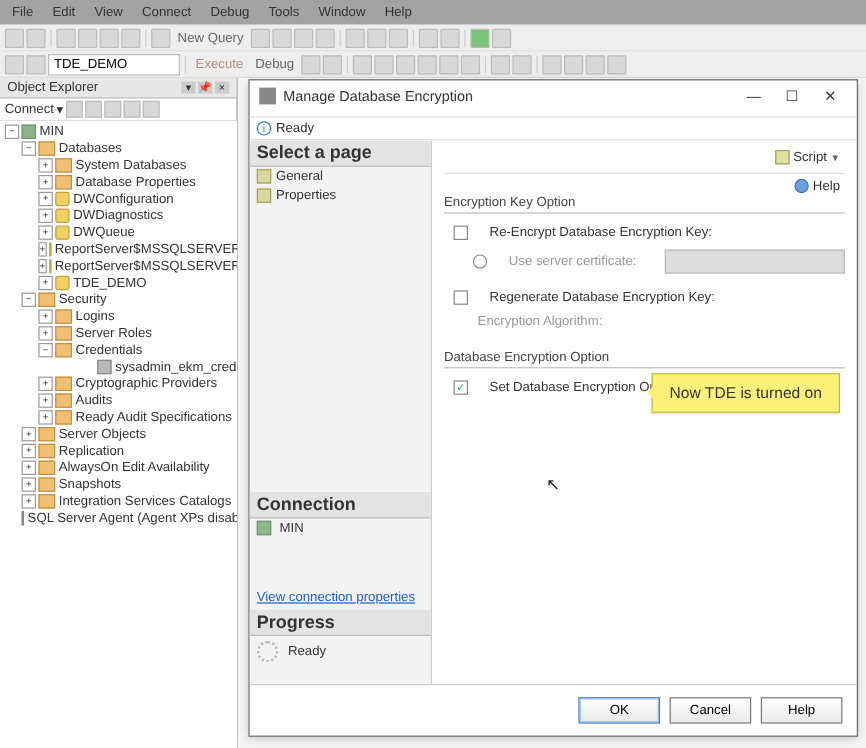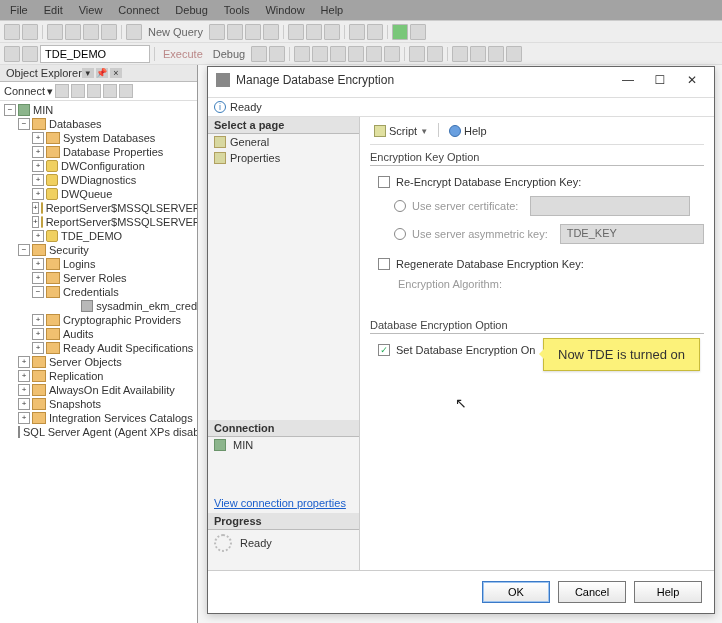--- a/index.html
+++ b/index.html
@@ -14,21 +14,21 @@
     .tb-btn { width: 16px; height: 16px; background: #d8d8d8; border: 1px solid #bbb; border-radius: 1px; }
     .tb-sep { width: 1px; height: 14px; background: #ccc; margin: 0 2px; }
     .tb-label { font-size: 11px; color: #666; padding: 0 4px; }
     .tb-combo { border: 1px solid #bbb; background: #fff; font-size: 11px; padding: 1px 4px; width: 110px; height: 18px; }
     
     
     .main { display: flex; height: calc(100% - 56px); }
     
     
     .object-explorer { width: 198px; background: #fff; border-right: 1px solid #999; display: flex; flex-direction: column; }
-    .panel-title { background: #e8e8e8; border-bottom: 1px solid #bbb; padding: 2px 6px; font-size: 11px; display: flex; align-items: center; }
+    .panel-title { background: #e8e8e8; border-bottom: 1px solid #bbb; padding: 2px 6px; font-size: 11px; display: flex; justify-content: space-between; align-items: center; }
     .panel-title-icons { display: flex; gap: 2px; }
     .panel-title-icons span { width: 12px; height: 10px; background: #ccc; font-size: 9px; text-align: center; line-height: 10px; }
     .connect-bar { display: flex; gap: 2px; align-items: center; padding: 2px 4px; border-bottom: 1px solid #ddd; }
     .connect-bar .lbl { font-size: 11px; }
     .mini-icon { width: 14px; height: 14px; background: #d8d8d8; border: 1px solid #bbb; }
     
     .tree { overflow: auto; flex: 1; padding: 2px 0; background: #fff; }
     .tree-item { display: flex; align-items: center; padding: 1px 0; white-space: nowrap; cursor: default; }
     .tree-toggle { width: 12px; height: 12px; border: 1px solid #999; font-size: 8px; line-height: 10px; text-align: center; margin-right: 2px; background: #fff; color: #333; }
     .tree-spacer { width: 14px; }
@@ -49,39 +49,39 @@
     .dlg-title .txt { flex: 1; font-size: 12px; }
     .dlg-ctrls { display: flex; gap: 4px; }
     .dlg-ctrls span { width: 28px; height: 18px; text-align: center; font-size: 12px; cursor: default; }
     
     .ready-bar { display: flex; align-items: center; padding: 3px 6px; border-bottom: 1px solid #ddd; font-size: 11px; }
     .ready-bar .icon { width: 12px; height: 12px; border: 1px solid #3a7dbb; border-radius: 6px; color: #3a7dbb; font-size: 9px; text-align: center; line-height: 10px; margin-right: 4px; }
     
     .dlg-body { display: flex; flex: 1; overflow: hidden; }
     
     .left-pane { width: 152px; background: #f3f3f3; border-right: 1px solid #ccc; display: flex; flex-direction: column; }
-    .section-hdr { background: #e3e3e3; border-bottom: 1px solid #bbb; padding: 2px 6px; font-weight: bold; font-size: 11px; }
+    .section-hdr { background: #e3e3e3; border-bottom: 1px solid #bbb; padding: 2px 6px; font-weight: bold; font-size: 15px; }
     .page-item { display: flex; align-items: center; padding: 2px 6px; gap: 4px; cursor: default; }
     .page-icon { width: 12px; height: 12px; background: #d8d8a0; border: 1px solid #b0a060; }
     .left-fill { flex: 1; }
     .conn-row { display: flex; align-items: center; padding: 2px 6px; gap: 4px; }
     .conn-link { color: #1a5ecc; text-decoration: underline; padding: 4px 6px; cursor: pointer; font-size: 11px; }
     .progress-row { display: flex; align-items: center; padding: 4px 6px; gap: 8px; }
     .spinner { width: 18px; height: 18px; border: 2px dotted #bbb; border-radius: 9px; }
     
     .right-pane { flex: 1; display: flex; flex-direction: column; padding: 6px 10px 0 10px; }
-    .tool-row { display: flex; align-items: flex-start; gap: 4px; height: 22px; border-bottom: 1px solid #ddd; margin-bottom: 0; }
+    .tool-row { display: flex; align-items: flex-end; gap: 4px; height: 22px; border-bottom: 1px solid #ddd; margin-bottom: 12px; flex-direction: column; }
     .tool-btn { display: flex; align-items: center; gap: 3px; padding: 2px 4px; cursor: default; }
     .tool-btn .ic { width: 12px; height: 12px; }
     .ic-script { background: #e0e0a0; border: 1px solid #a0a060; }
     .ic-help { background: #6aa0e0; border: 1px solid #3a70b0; border-radius: 6px; }
     .caret { font-size: 8px; color: #666; }
     
     .group-hdr { color: #444; font-size: 11px; border-bottom: 1px solid #bbb; padding-bottom: 2px; margin: 6px 0; }
-    .field-row { display: flex; align-items: center; margin: 4px 0; gap: 6px; }
+    .field-row { display: flex; align-items: center; margin: 4px 0; gap: 18px; }
     .chk, .rdo { width: 12px; height: 12px; border: 1px solid #888; background: #fff; display: inline-flex; align-items: center; justify-content: center; font-size: 9px; margin-left: 8px; }
     .rdo { border-radius: 6px; }
     .chk.checked::before { content: "✓"; color: #2a5; font-size: 9px; }
     .field-label { font-size: 11px; }
     .field-label.disabled { color: #999; }
     .combo-dis { flex: 1; margin-left: 6px; background: #dcdcdc; border: 1px solid #bbb; height: 20px; padding: 2px 6px; font-size: 11px; color: #666; max-width: 160px; }
     
     .callout { position: absolute; left: 340px; top: 256px; background: #fcf27a; border: 1px solid #c8bb3a; padding: 8px 14px; font-size: 13px; color: #333; box-shadow: 0 1px 2px rgba(0,0,0,.15); }
     .callout::before { content: ""; position: absolute; left: -12px; top: 8px; border: 7px solid transparent; border-right-color: #fcf27a; }
     
@@ -361,34 +361,29 @@
       <div class="group-hdr">Encryption Key Option</div>
       <div class="field-row">
         <span class="chk"></span>
         <span class="field-label">Re-Encrypt Database Encryption Key:</span>
       </div>
       <div class="field-row" style="margin-left:16px">
         <span class="rdo"></span>
         <span class="field-label disabled">Use server certificate:</span>
         <div class="combo-dis"></div>
       </div>
-      <div class="field-row" style="margin-left:16px">
-        <span class="rdo"></span>
-        <span class="field-label disabled">Use server asymmetric key:</span>
-        <div class="combo-dis">TDE_KEY</div>
-      </div>
       <div class="field-row" style="margin-top:10px">
         <span class="chk"></span>
         <span class="field-label">Regenerate Database Encryption Key:</span>
       </div>
       <div class="field-row" style="margin-left:28px">
         <span class="field-label disabled">Encryption Algorithm:</span>
       </div>
 
-      <div class="group-hdr" style="margin-top:25px">Database Encryption Option</div>
+      <div class="group-hdr" style="margin-top:14px">Database Encryption Option</div>
       <div class="field-row" style="position:relative">
         <span class="chk checked"></span>
         <span class="field-label">Set Database Encryption On</span>
         <div class="callout" style="position:absolute;left:173px;top:-6px"><span>Now TDE is turned on</span></div>
       </div>
     </div>
   </div>
   <div class="dlg-footer">
     <button class="btn primary">OK</button>
     <button class="btn">Cancel</button>

